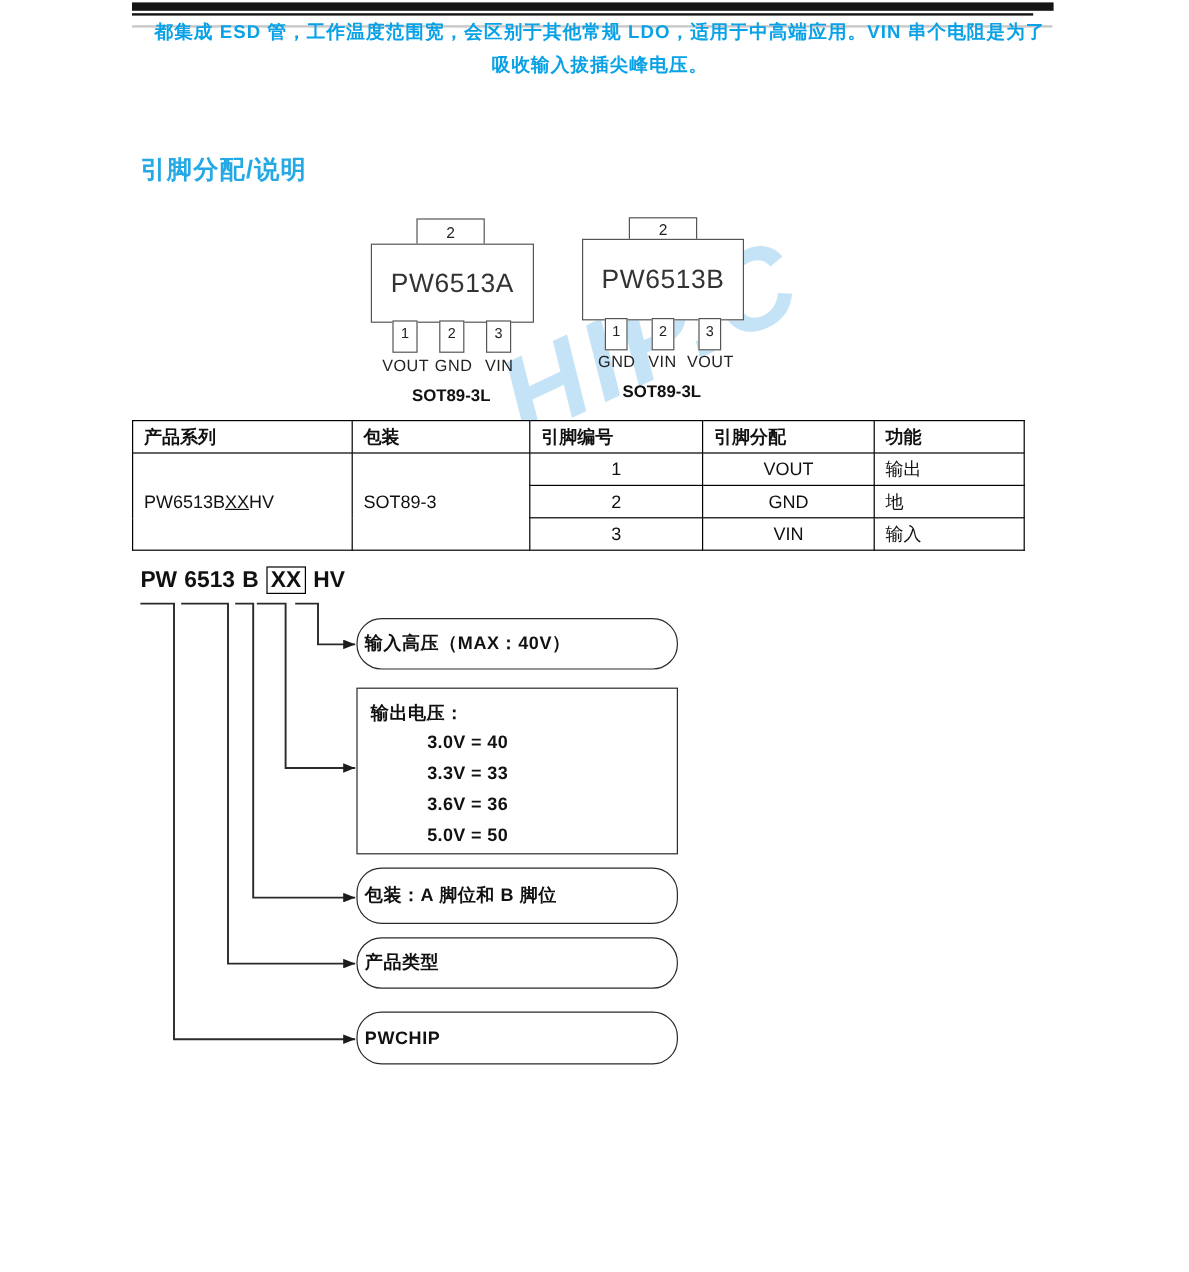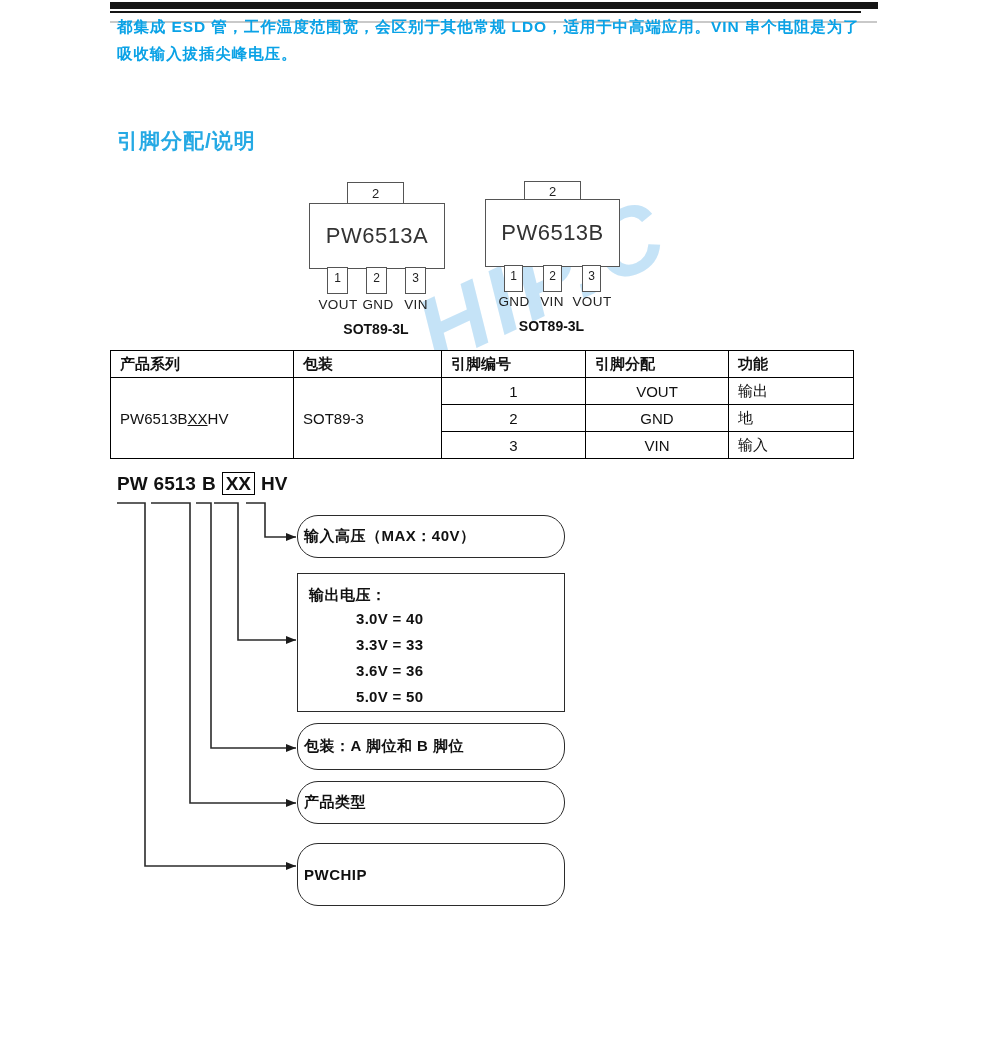--- a/index.html
+++ b/index.html
@@ -10,21 +10,21 @@
   .abs{position:absolute;}
 
   
   .rule-thick{left:110px;top:2px;width:768px;height:7px;background:#151515;}
   .rule-thin{left:110px;top:11px;width:751px;height:2px;background:#151515;}
   .rule-gray{left:110px;top:21px;width:767px;height:2px;background:#c9c9c9;z-index:0;}
 
   
   .intro-line{
     left:117px;width:766px;color:#0aa2e6;font-weight:bold;font-size:15.5px;
-    letter-spacing:0.9px;white-space:nowrap;z-index:1;
+    letter-spacing:0.9px;white-space:nowrap;z-index:1;text-align:center;
   }
   .intro-line.l1{top:17px;}
   .intro-line.l2{top:44px;}
 
   
   .section-title{
     left:117px;top:127px;color:#25a9e4;font-weight:bold;font-size:21px;letter-spacing:1px;
   }
 
   
@@ -79,21 +79,21 @@
 
   .dec-box{border:1.6px solid #2b2b2b;background:#fff;z-index:2;
     font-size:15px;font-weight:bold;color:#111;box-sizing:border-box;}
   .dec-box.center{display:flex;align-items:center;padding-left:6px;letter-spacing:0.5px;border-radius:21px;}
   .box1{left:297px;top:515px;width:268px;height:43px;}
   .box2{left:297px;top:573px;width:268px;height:139px;padding:9px 0 0 11px;}
   .box2 .bx-title{line-height:23px;letter-spacing:0.5px;}
   .box2 .bx-opt{margin-left:47px;line-height:26px;letter-spacing:0.3px;}
   .box3{left:297px;top:723px;width:268px;height:47px;}
   .box4{left:297px;top:781px;width:268px;height:43px;}
-  .box5{left:297px;top:843px;width:268px;height:63px;}
+  .box5{left:297px;top:843px;width:268px;height:44px;}
 </style>
 </head>
 <body>
 
 <div class="page">
 
   <div class="abs rule-thick"></div>
   <div class="abs rule-thin"></div>
   <div class="abs rule-gray"></div>
 

